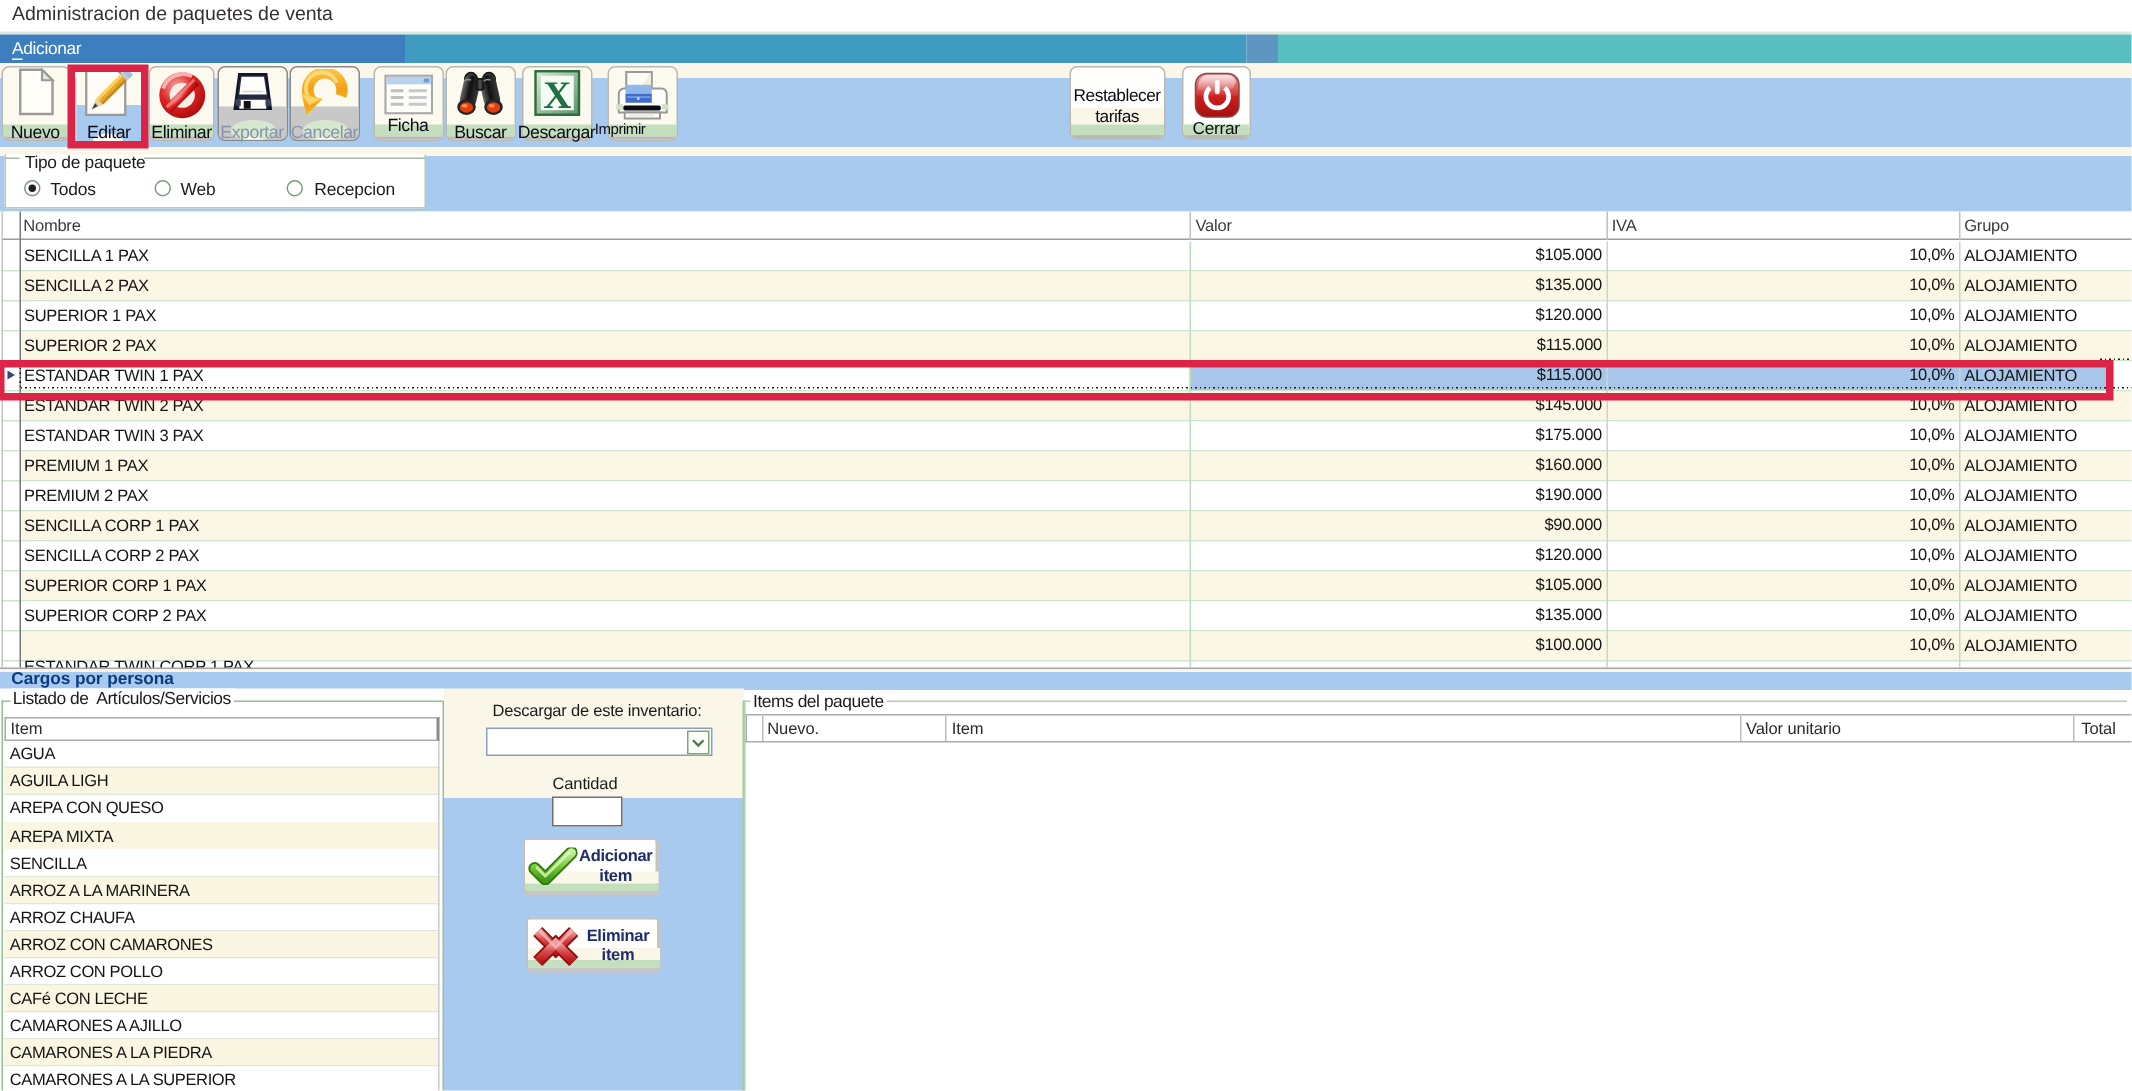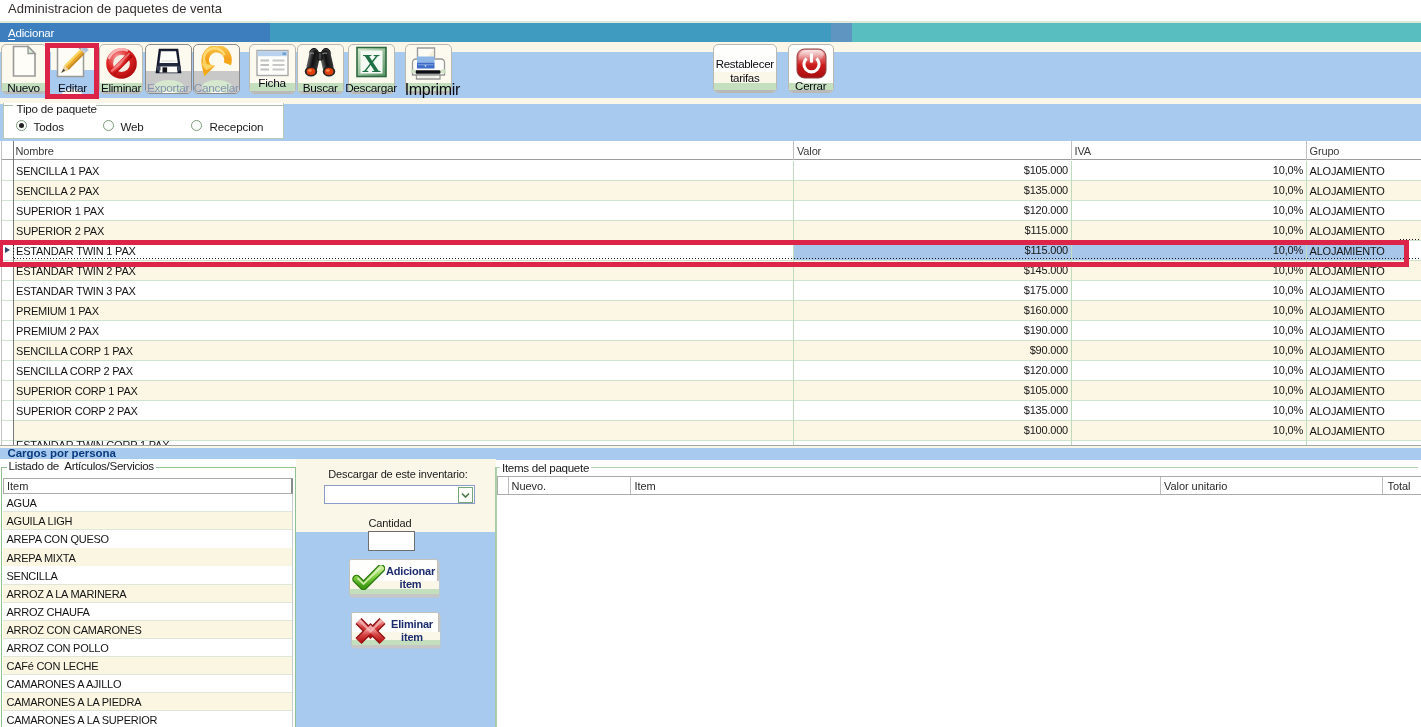--- a/index.html
+++ b/index.html
@@ -171,21 +171,21 @@
 <rect x="7" y="10.5" width="17.5" height="6" fill="#8fb8e8"></rect>
 <rect x="7" y="16.5" width="17.5" height="6" fill="#3e6cc8"></rect>
 <rect x="8" y="18" width="15.5" height="1.4" fill="#6f96dc"></rect>
 <circle cx="15.5" cy="19.8" r="0.9" fill="#cfe0f4"></circle>
 <rect x="5.5" y="24.3" width="25" height="3.4" rx="1.2" fill="#0c0c14"></rect>
 <rect x="1" y="23.5" width="4.5" height="3.5" fill="#cfe0c4"></rect>
 <rect x="31" y="23.5" width="4.8" height="3.5" fill="#cfe0c4"></rect>
 <path d="M6.5 29 h23.5 v4 h-23.5 z" fill="#fdfdf8" stroke="#989898" stroke-width="1.3"></path>
 <rect x="9" y="30.5" width="17" height="1" fill="#e4e4d8"></rect>
 </svg></div>
-<div class="lbl" style="left:396.5px;top:80.8px;font-size:16px;color:#0a0a14;width:63.5px;text-align:right;letter-spacing:-0.3px">Imprimir</div>
+<div class="lbl" style="left:396.5px;top:80.8px;font-size:10px;color:#0a0a14;width:63.5px;text-align:left;letter-spacing:-0.3px">Imprimir</div>
 <div class="a" style="left:713px;top:44px;width:63.5px;height:49px;background:#fefefc;border:1.5px solid #b9b9b1;border-radius:5px;overflow:hidden">
     <div class="a" style="left:0;top:26.5px;width:64px;height:11.5px;background:#faf6e8"></div>
     <div class="a" style="left:0;top:38px;width:64px;height:7px;background:#c3dfbe"></div>
     <div class="a" style="left:0;top:45px;width:64px;height:4px;background:#b9b9b9"></div>
     <div style="position:absolute;left:0;top:12px;width:100%;text-align:center;font-size:11.5px;color:#0a0a14;line-height:14px;letter-spacing:-0.3px">Restablecer<br>tarifas</div>
   </div>
 <div class="a" style="left:787.5px;top:44px;width:46.5px;height:49px;background:#fefefc;border:1.5px solid #b9b9b1;border-radius:5px;overflow:hidden">
     <div class="a" style="left:0;top:38px;width:47px;height:7px;background:#c3dfbe"></div>
     <div class="a" style="left:0;top:45px;width:47px;height:4px;background:#b9b9b9"></div>
     <div class="a" style="left:7.5px;top:2.5px"><svg width="31" height="31" viewBox="0 0 31 31">

